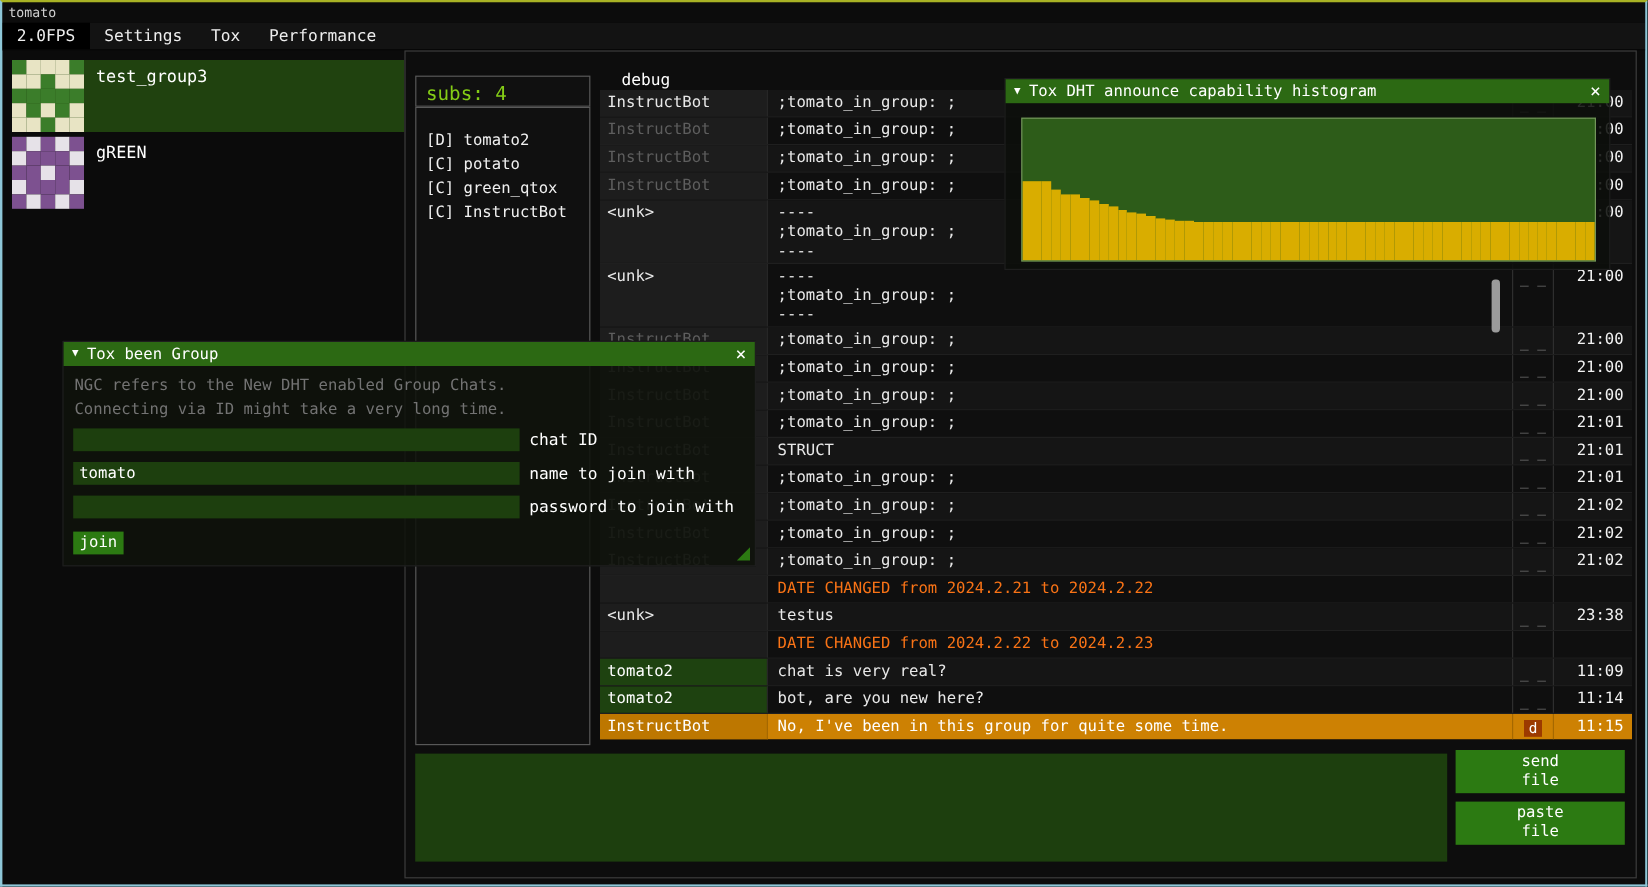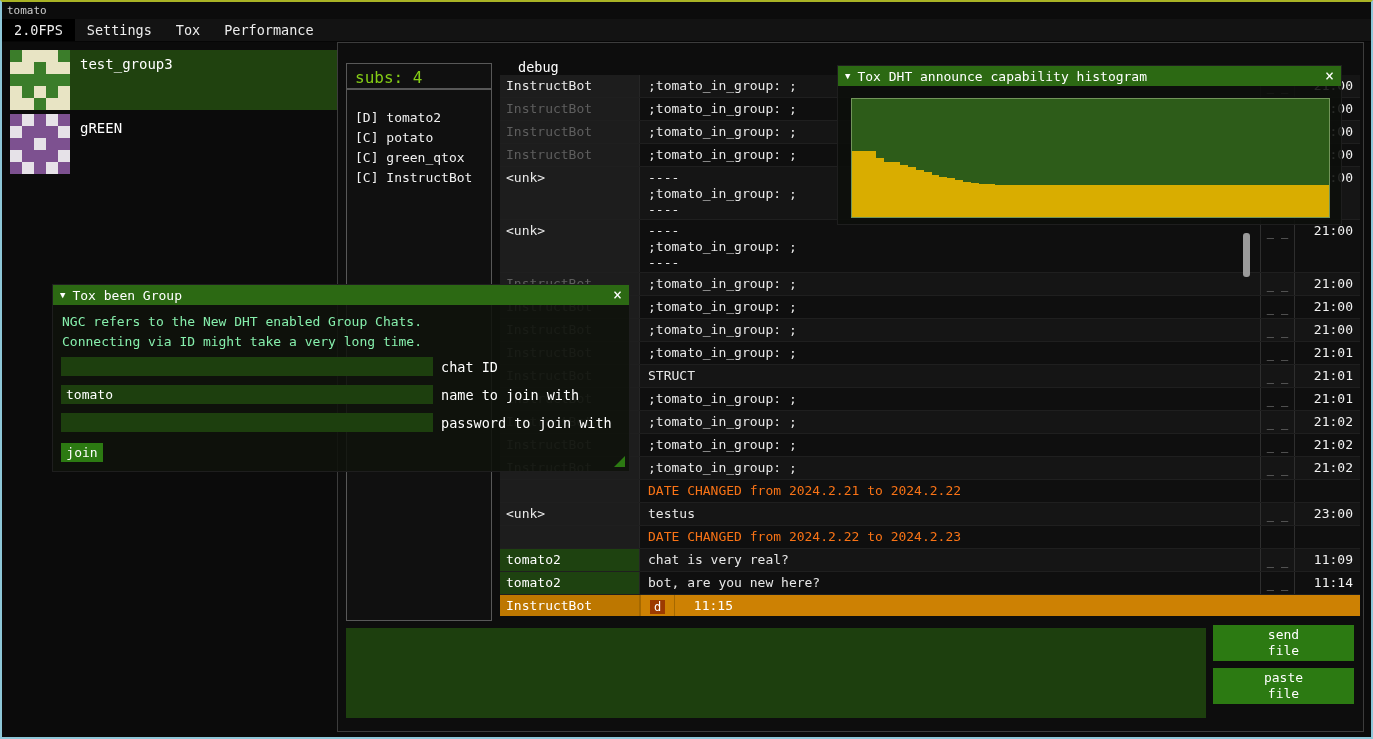--- a/index.html
+++ b/index.html
@@ -56,21 +56,21 @@
   
   .win { position:absolute; border:1px solid #1e1e1e; }
   .win-titlebar { height:20px; background:#2c6913; color:#fff; font-size:13px; display:flex; align-items:center; padding:0 7px; gap:7px; }
   .win-arrow { font-size:9px; }
   .win-close { margin-left:auto; font-size:15px; line-height:14px; cursor:pointer; }
   .histogram { left:835px; top:63px; width:505px; height:160px; background:rgba(13,15,11,0.88); }
   .plot { position:absolute; left:13px; top:32px; width:479px; height:120px; border:1px solid rgba(200,220,170,0.45); display:flex; align-items:flex-end; overflow:hidden; }
   .bar { flex:1 1 auto; }
   
   .join-dialog { left:50px; top:282px; width:578px; height:188px; background:rgba(15,18,12,0.87); }
-  .jd-desc { padding:7px 9px 2px 9px; color:#86efac; font-size:13px; line-height:20px; white-space:pre-line; }
+  .jd-desc { padding:7px 9px 2px 9px; color:#737373; font-size:13px; line-height:20px; white-space:pre-line; }
   .jd-fields { padding:3px 8px 0 8px; }
   .field-row { display:flex; align-items:center; margin-bottom:9px; height:19px; }
   .field-input { width:372px; height:19px; background:#1d3f0e; border:none; outline:none; color:#fff; font-family:"DejaVu Sans Mono", monospace; font-size:13px; padding:0 5px; }
   .field-label { margin-left:8px; font-size:13.5px; color:#fff; white-space:nowrap; }
   .join-btn { margin:2px 0 0 8px; width:42px; height:19px; background:#2c7a12; border:none; color:#fff; font-family:"DejaVu Sans Mono", monospace; font-size:13px; cursor:pointer; }
   .resize-grip { position:absolute; right:4px; bottom:4px; width:0; height:0; border-left:11px solid transparent; border-bottom:11px solid #2c7a12; }
 </style>
 </head>
 <body>
 
@@ -260,21 +260,21 @@
         <div class="row odd date">
           <div class="name-cell"></div>
           <div class="msg-cell">DATE CHANGED from 2024.2.21 to 2024.2.22</div>
           <div class="flags-cell"></div>
           <div class="time-cell"></div>
         </div>
         <div class="row even">
           <div class="name-cell">&lt;unk&gt;</div>
           <div class="msg-cell">testus</div>
           <div class="flags-cell"><span>_ _</span></div>
-          <div class="time-cell">23:00</div>
+          <div class="time-cell">23:38</div>
         </div>
         <div class="row odd date">
           <div class="name-cell"></div>
           <div class="msg-cell">DATE CHANGED from 2024.2.22 to 2024.2.23</div>
           <div class="flags-cell"></div>
           <div class="time-cell"></div>
         </div>
         <div class="row even self">
           <div class="name-cell">tomato2</div>
           <div class="msg-cell">chat is very real?</div>
@@ -282,20 +282,21 @@
           <div class="time-cell">11:09</div>
         </div>
         <div class="row odd self">
           <div class="name-cell">tomato2</div>
           <div class="msg-cell">bot, are you new here?</div>
           <div class="flags-cell"><span>_ _</span></div>
           <div class="time-cell">11:14</div>
         </div>
         <div class="row even orange">
           <div class="name-cell">InstructBot</div>
+          <div class="msg-cell">No, I've been in this group for quite some time.</div>
           <div class="flags-cell"><span class="flag-d">d</span></div>
           <div class="time-cell">11:15</div>
         </div>
       </div>
 
     <textarea class="chat-input" style=""></textarea>
     <button class="file-btn send-btn"><span>send
 file</span></button>
     <button class="file-btn paste-btn"><span>paste
 file</span></button>

